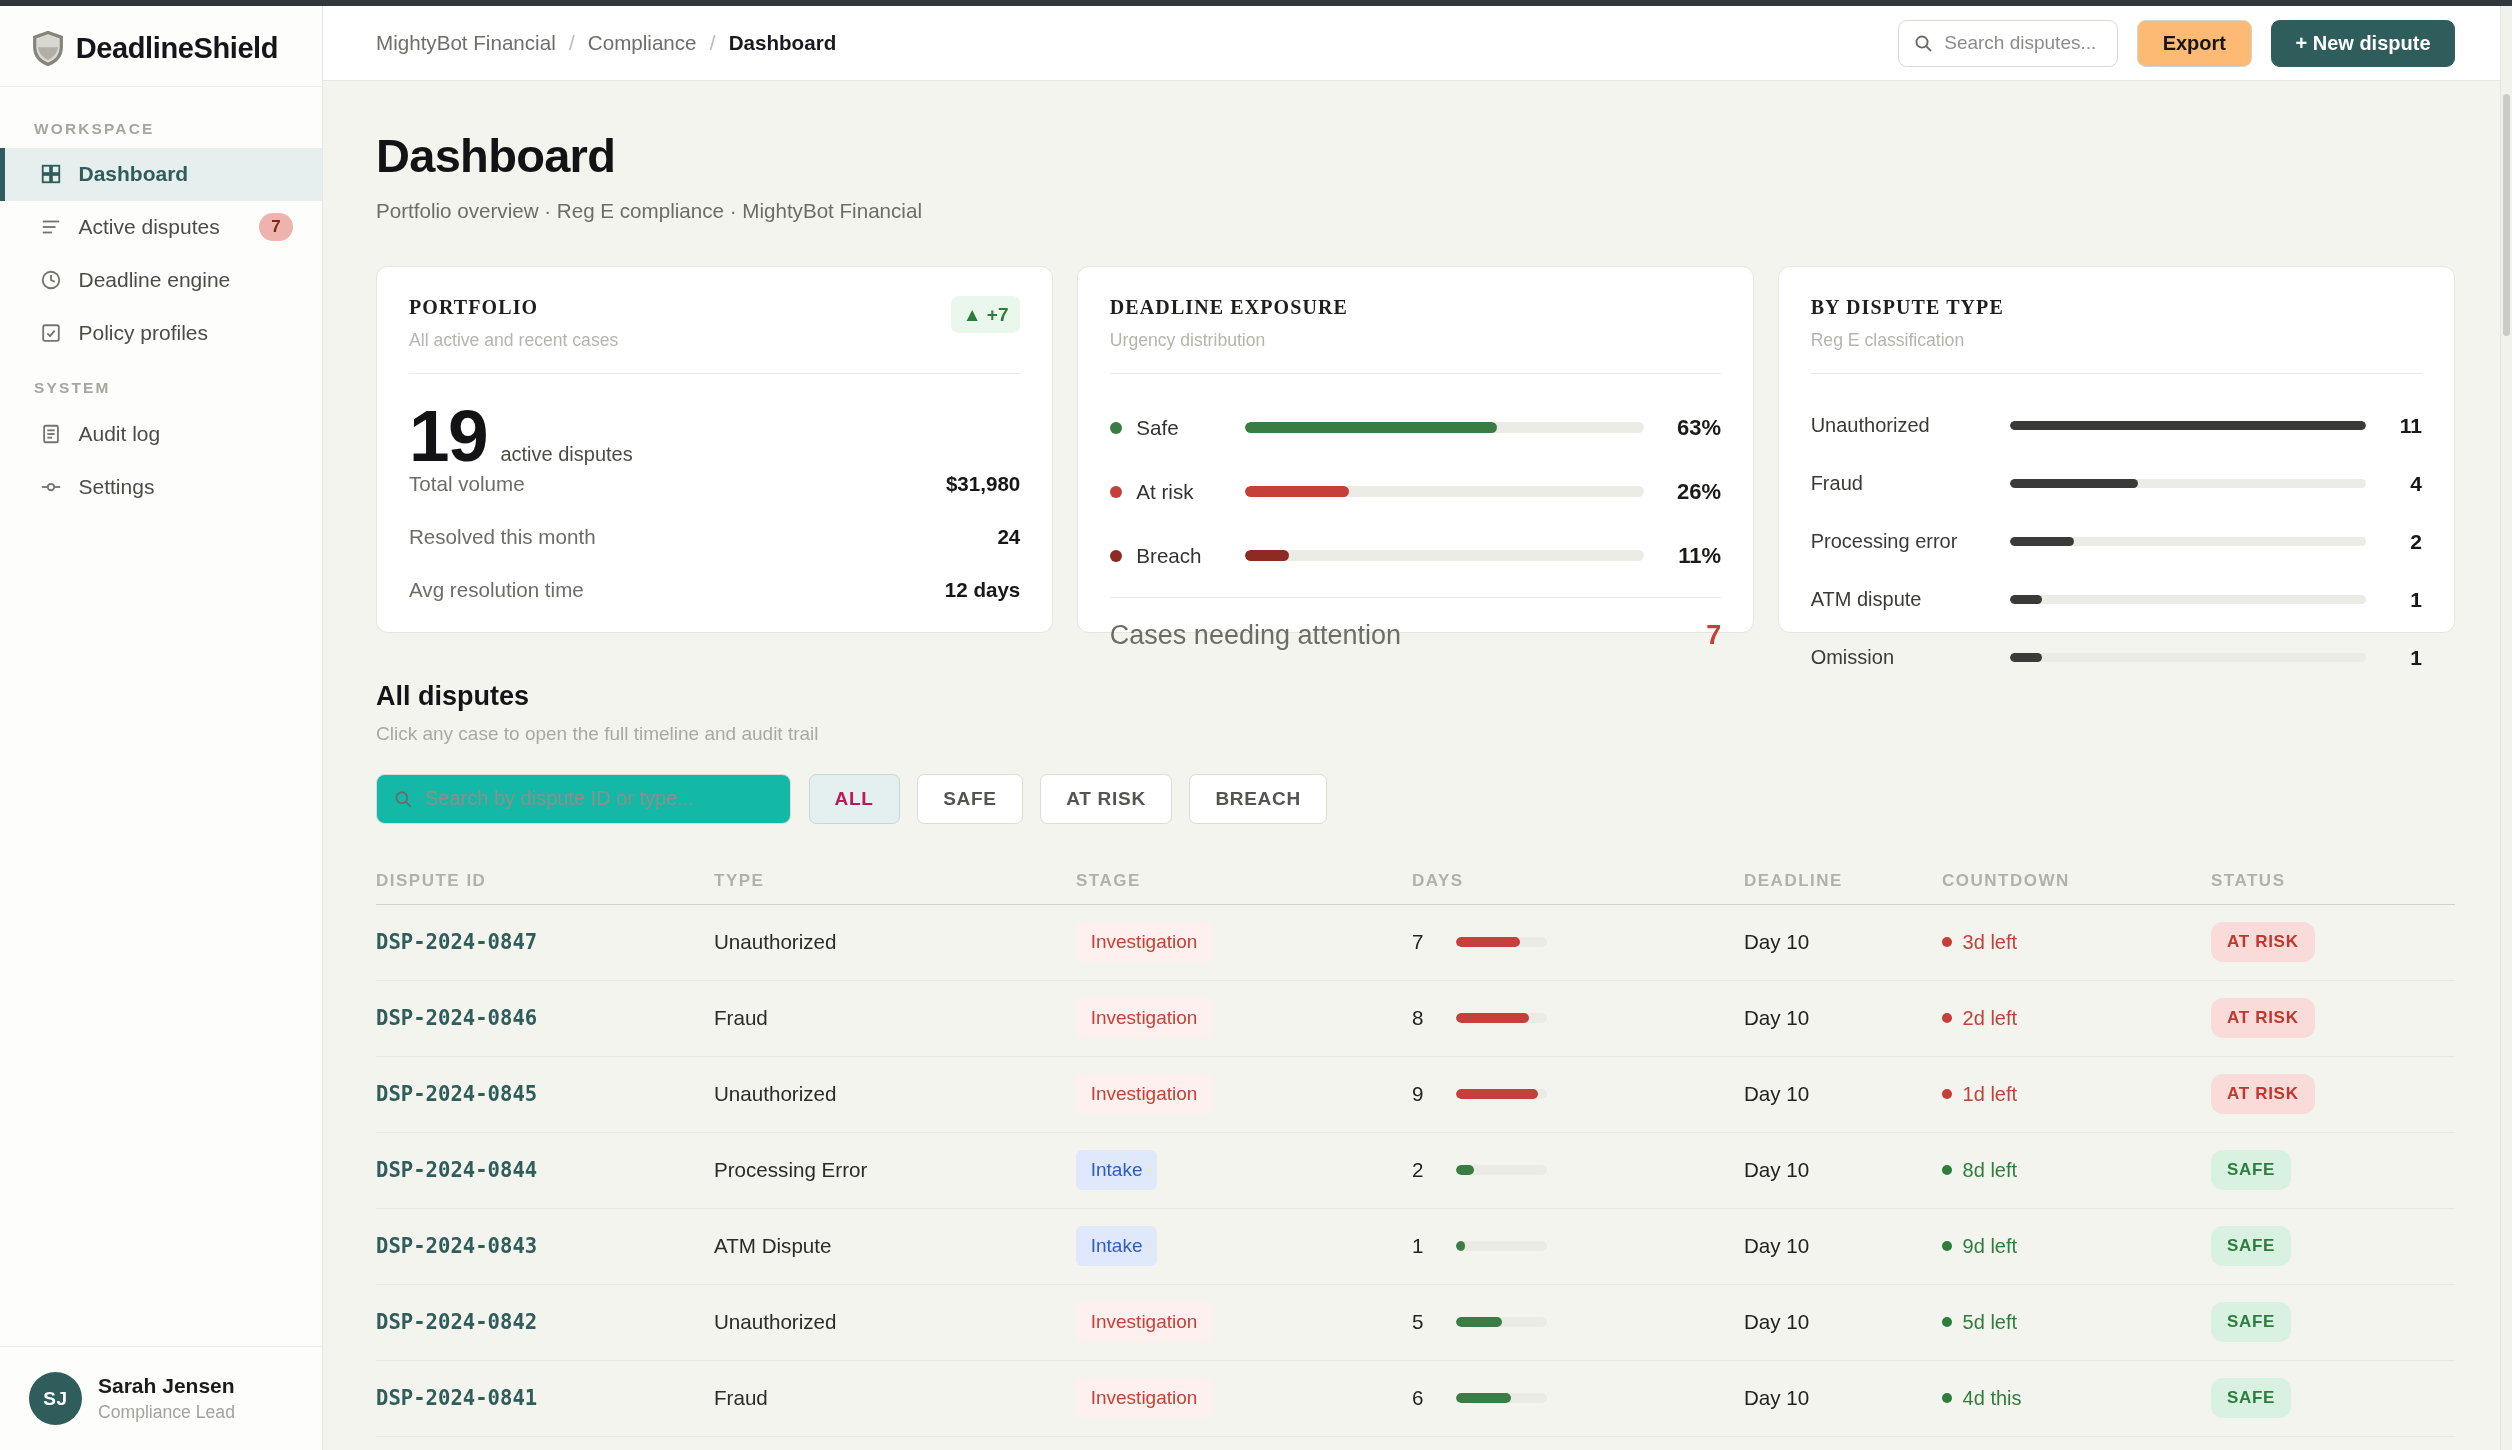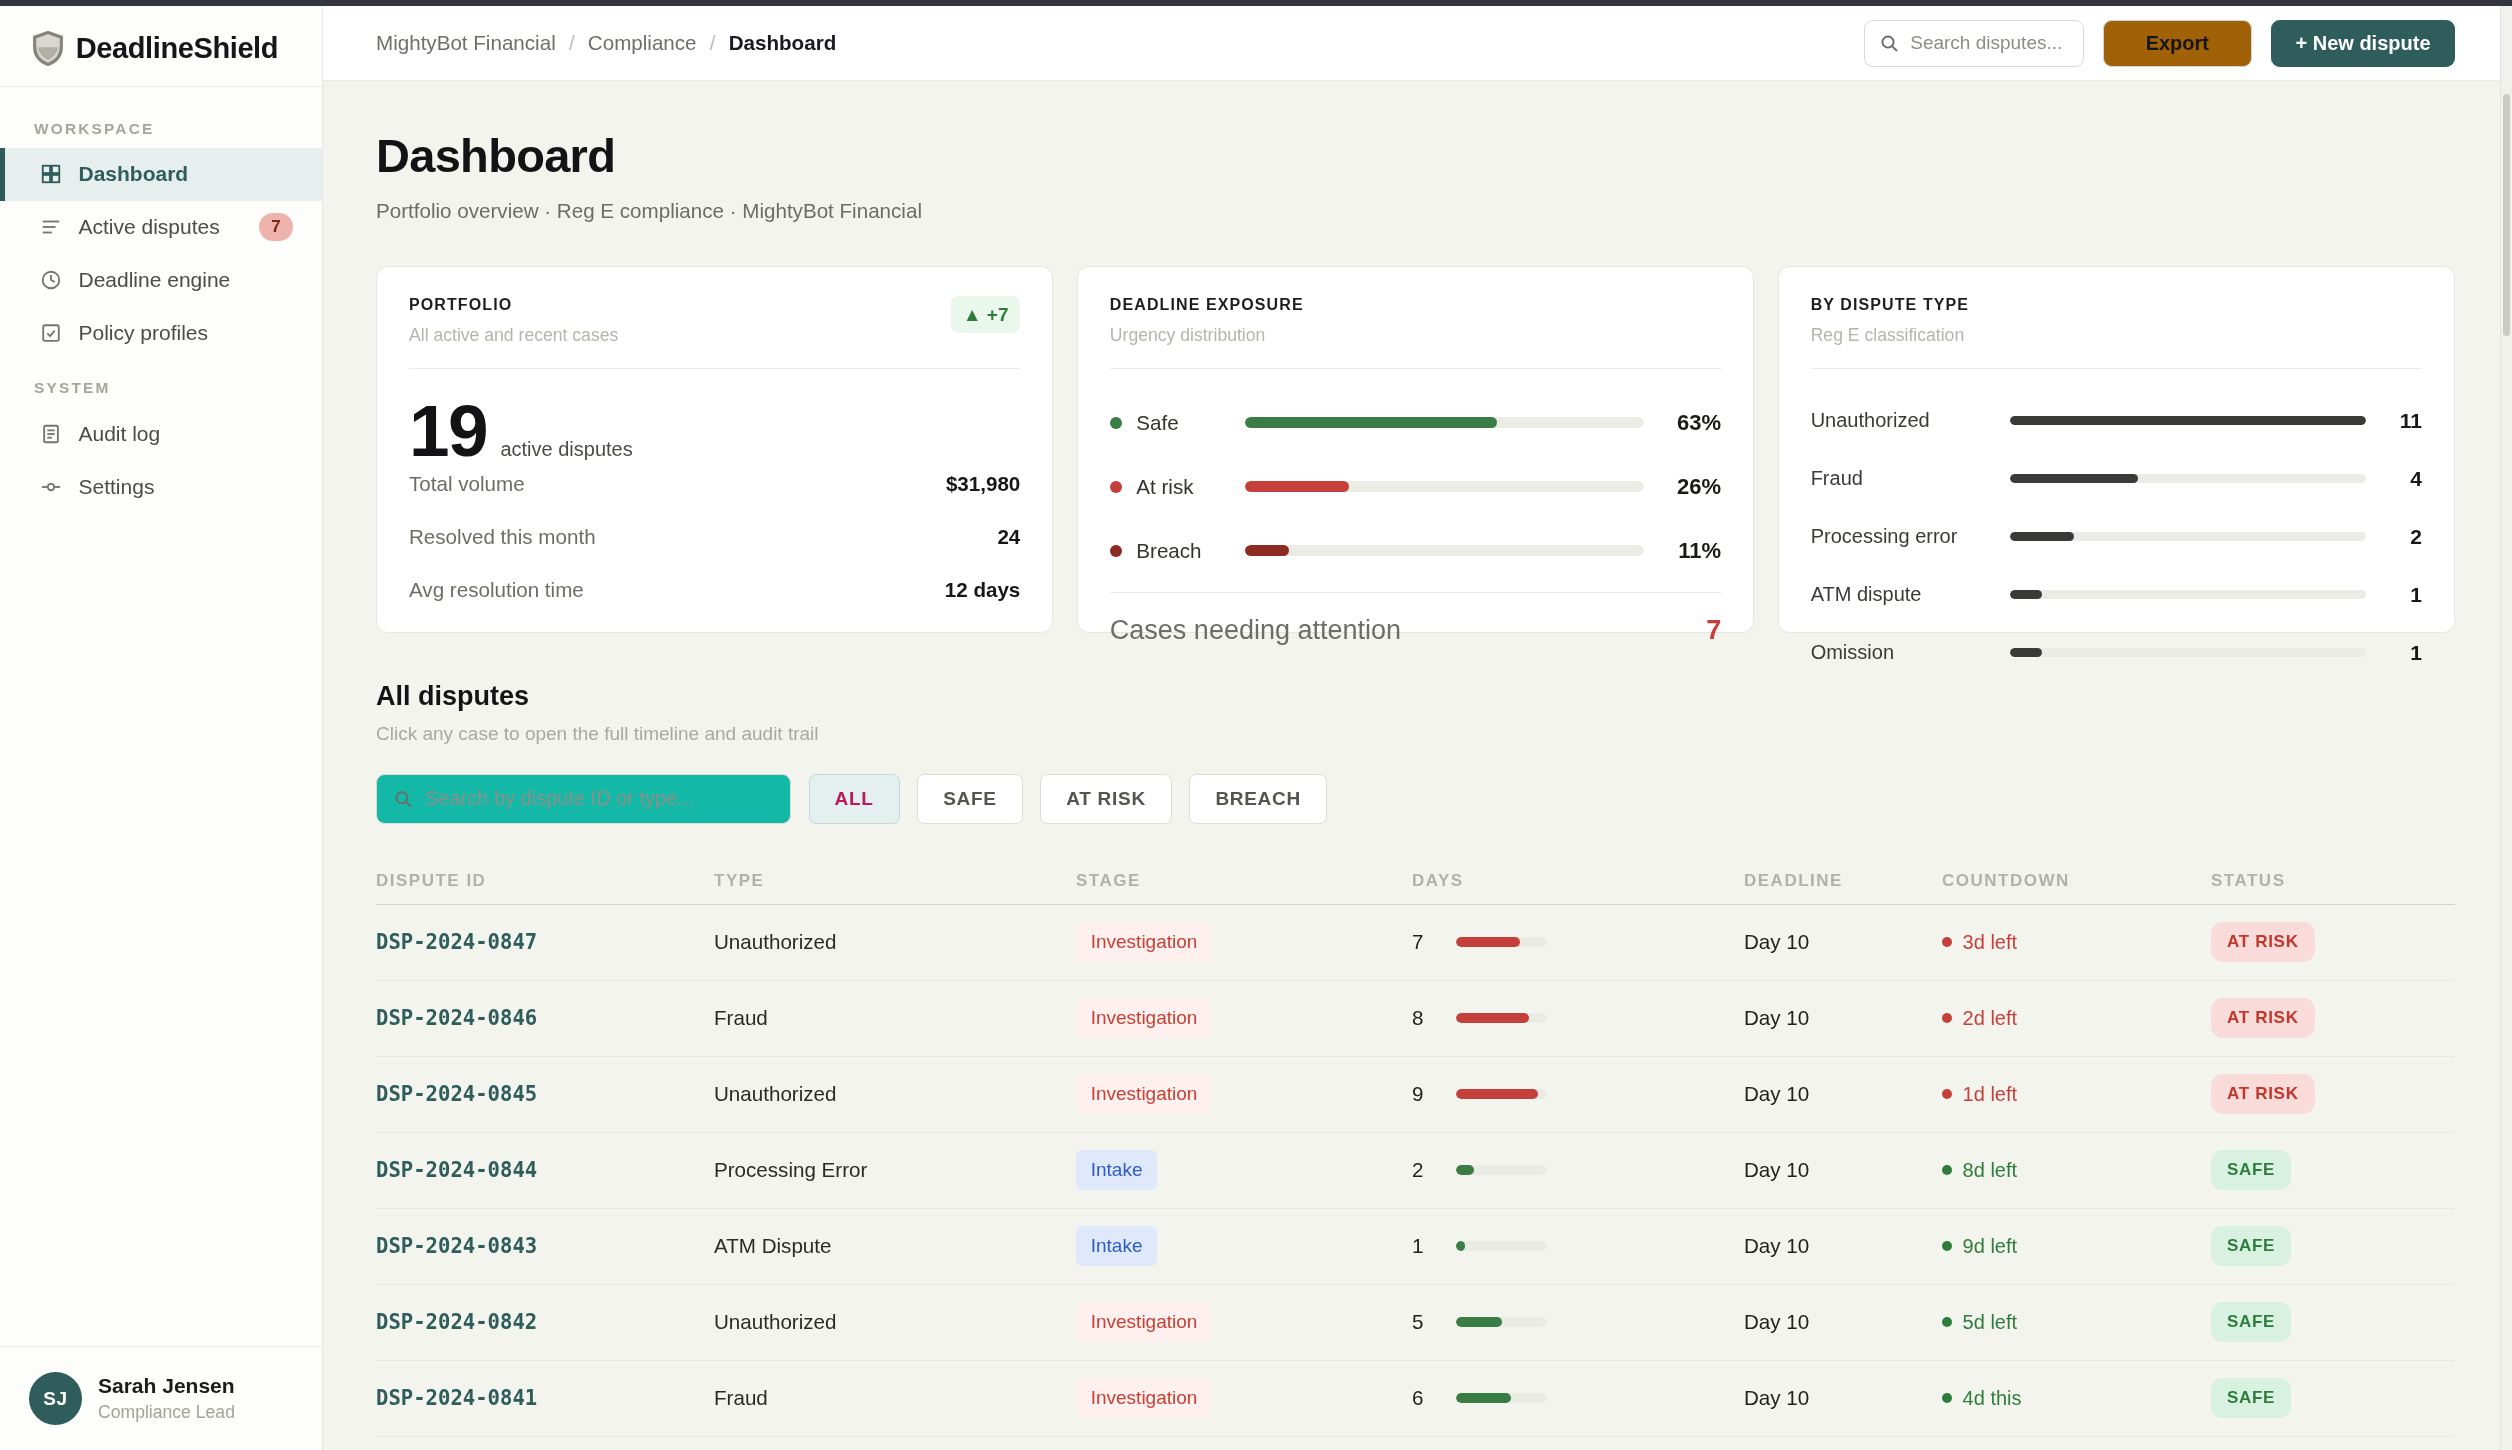--- a/index.html
+++ b/index.html
@@ -59,35 +59,35 @@
     display:flex; align-items:center; gap:10.3px; width:220px; height:47px;
     border:1.5px solid #d9d9d3; border-radius:8.8px; background:#fff; padding:0 14.7px; color:#8c8c86;
   }
   .search-box svg { flex:0 0 auto; }
   .search-box input {
     border:none; outline:none; width:100%; font-size:19px; color:#3c3c38; background:transparent;
     font-family:inherit;
   }
   .search-box input::placeholder { color:#8c8c86; }
   .btn { height:47px; border-radius:8.8px; font-size:20px; font-weight:700; cursor:pointer; font-family:inherit; }
-  .btn-export { background:#a16207; border:1.5px solid #d5d5cf; color:#17171a; padding:0 42px; }
+  .btn-export { background:#fdba74; border:1.5px solid #d5d5cf; color:#17171a; padding:0 25px; }
   .btn-primary { background:#2e5d5c; border:1.5px solid #2e5d5c; color:#fff; padding:0 23.5px; }
 
   
   .content { flex:1 1 auto; padding:47px 57px 0 53px; overflow:hidden; }
   .page-title { font-size:47px; font-weight:800; letter-spacing:-0.7px; color:#131316; }
   .page-subtitle { font-size:20.6px; color:#6d6d66; margin-top:16px; }
 
   .cards { display:flex; gap:23.5px; margin-top:43px; }
   .card {
     flex:1 1 0; background:#fff; border:0.7px solid #e6e6e0; border-radius:11.8px;
     padding:29px 32px 26.4px 32px; height:367px; display:flex; flex-direction:column;
   }
   .card-head { display:flex; align-items:flex-start; justify-content:space-between; }
-  .card-label { font-size:16px; font-weight:700; letter-spacing:1.1px; color:#1e1e1b; }
+  .card-label { font-size:20px; font-weight:700; letter-spacing:1.1px; color:#1e1e1b;font-family:Liberation Serif, serif; }
   .card-sub { font-size:17.6px; color:#b5b5ad; margin-top:10.3px; }
   .card-divider { border-top:0.7px solid #ececE7; margin:22px 0 0 0; }
   .delta-badge {
     background:#e9f7ec; color:#2e7d3b; font-size:19px; font-weight:700;
     border-radius:7.3px; padding:7.3px 11.8px;
   }
 
   .big-row { display:flex; align-items:baseline; gap:13.2px; margin-top:25px; }
   .big-value { font-size:73px; font-weight:800; letter-spacing:-1.5px; color:#131315; line-height:1; }
   .big-label { font-size:20px; color:#4c4c47; }

